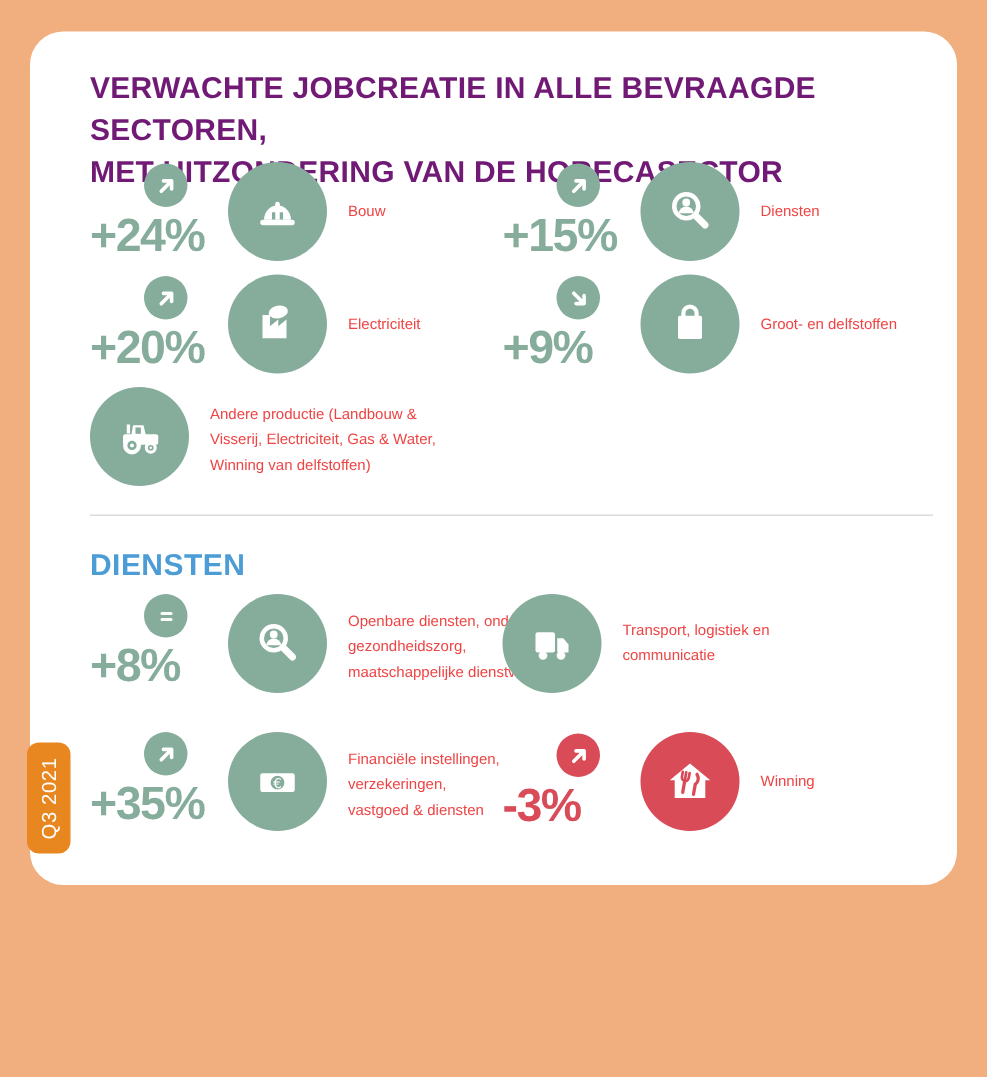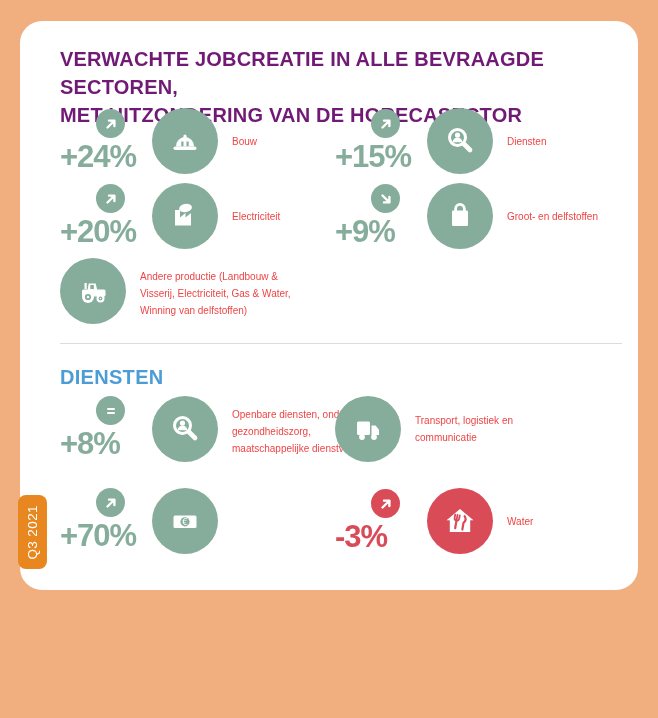--- a/index.html
+++ b/index.html
@@ -168,29 +168,30 @@
       <div class="label" style="width:112px;">Transport, logistiek en communicatie</div>
     </div>
 
     <div class="item top-align" style="left:40px;top:467px;">
       <div class="pct-col">
         <div class="badge">
           <svg width="20" height="20" viewBox="0 0 20 20">
               <path d="M6.5 13.5 L13 7 M8 6.6 h5.4 v5.4" stroke="#fff" stroke-width="2.4" fill="none" stroke-linecap="round" stroke-linejoin="round"></path>
             </svg>
         </div>
-        <div class="pct">+70%</div>
+        <div class="pct">+35%</div>
       </div>
       <div class="icon-circle">
         <svg width="40" height="40" viewBox="0 0 40 40">
           <rect x="8.5" y="14.5" width="23" height="12.5" rx="1.5" fill="#fff"></rect>
           <circle cx="20" cy="20.8" r="4.6" fill="#86AD9B"></circle>
           <text x="20" y="24" font-size="9" fill="#fff" text-anchor="middle" font-family="DejaVu Sans, sans-serif">€</text>
         </svg>
       </div>
+      <div class="label" style="width:102px;">Financiële instellingen, verzekeringen, vastgoed &amp; diensten</div>
     </div>
 
     <div class="item" style="left:315px;top:467px;">
       <div class="pct-col">
         <div class="badge red">
           <svg width="20" height="20" viewBox="0 0 20 20">
               <path d="M6.5 13.5 L13 7 M8 6.6 h5.4 v5.4" stroke="#fff" stroke-width="2.4" fill="none" stroke-linecap="round" stroke-linejoin="round"></path>
             </svg>
         </div>
         <div class="pct red">-3%</div>
@@ -199,21 +200,21 @@
         <svg width="40" height="40" viewBox="0 0 40 40">
           <path d="M20 8 L33.5 19.2 h-3.3 V31 H9.8 V19.2 H6.5 z" fill="#fff"></path>
           <g transform="rotate(10 20 21)" stroke="#D84B57" fill="none" stroke-linecap="round">
             <path d="M14 14.5 v3.4 a2.3 2.3 0 0 0 4.6 0 v-3.4" stroke-width="1.8"></path>
             <line x1="16.3" y1="14.5" x2="16.3" y2="19" stroke-width="1.8"></line>
             <line x1="16.3" y1="20" x2="16.3" y2="28" stroke-width="2.2"></line>
             <path d="M23.6 14.5 c1.8 2 1.8 4.8 0 6.8 v6.7" stroke-width="2.2"></path>
           </g>
         </svg>
       </div>
-      <div class="label">Water</div>
+      <div class="label">Winning</div>
     </div>
 
   </div>
 
   <div class="tab">
     <div class="tab-text">Q3 2021</div>
   </div>
 
   <div class="footer">
     

